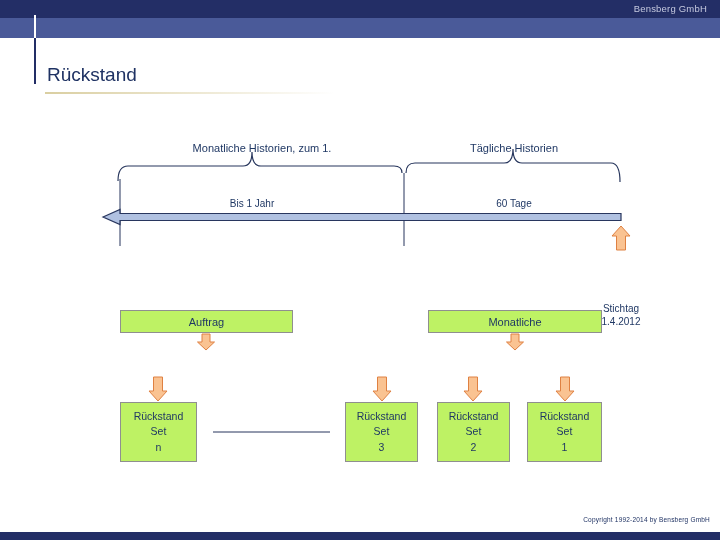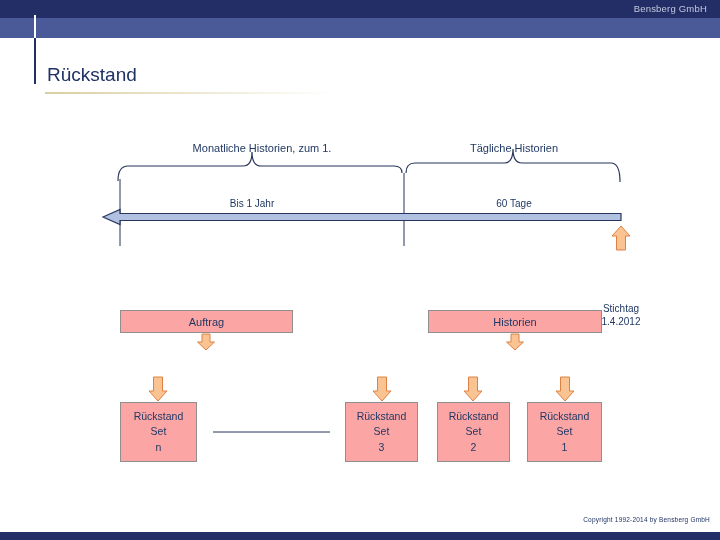--- a/index.html
+++ b/index.html
@@ -28,21 +28,21 @@
   .dlabel{font-size:11px;text-align:center;color:#203864;margin-top:12px;}
   #label-monthly{left:142px;top:130px;width:240px;}
   #label-daily{left:394px;top:130px;width:240px;}
   .duration{font-size:10px;text-align:center;color:#203864;}
   #label-bis{left:192px;top:198px;width:120px;}
   #label-60{left:454px;top:198px;width:120px;}
   #label-stichtag{left:561px;top:258px;width:120px;font-size:10px;line-height:1.3;text-align:center;color:#203864;margin-top:44px;}
 
   
   .gbox{
-    background:#fca5a5;border:1px solid #8f8f8f;color:#203864;
+    background:#bef264;border:1px solid #8f8f8f;color:#203864;
     display:flex;align-items:center;justify-content:center;
     font-size:11px;box-sizing:border-box;text-align:center;
   }
   #box-auftrag{left:120px;top:310px;width:173px;height:23px;}
   #box-lieferplan{left:428px;top:310px;width:174px;height:23px;}
   #box-collector{left:121px;top:350px;width:482px;height:25px;}
   .setbox{top:402px;height:60px;flex-direction:column;font-size:10.5px;line-height:1.45;}
   #box-set-n{left:120px;width:77px;}
   #box-set-3{left:345px;width:73px;}
   #box-set-2{left:437px;width:73px;}
@@ -96,21 +96,21 @@
   <div class="abs dlabel" id="label-monthly">Monatliche Historien, zum 1.</div>
   <div class="abs dlabel" id="label-daily">Tägliche Historien</div>
   <div class="abs duration" id="label-bis">Bis 1 Jahr</div>
   <div class="abs duration" id="label-60">60 Tage</div>
   <div class="abs" id="label-stichtag">
     <div>Stichtag</div>
     <div>1.4.2012</div>
   </div>
 
   <div class="abs gbox" id="box-auftrag">Auftrag</div>
-  <div class="abs gbox" id="box-lieferplan">Historien</div>
+  <div class="abs gbox" id="box-lieferplan">Monatliche</div>
 
   <div class="abs gbox setbox" id="box-set-n">
     <div>Rückstand</div>
     <div>Set</div>
     <div>n</div>
   </div>
   <div class="abs gbox setbox" id="box-set-3">
     <div>Rückstand</div>
     <div>Set</div>
     <div>3</div>

